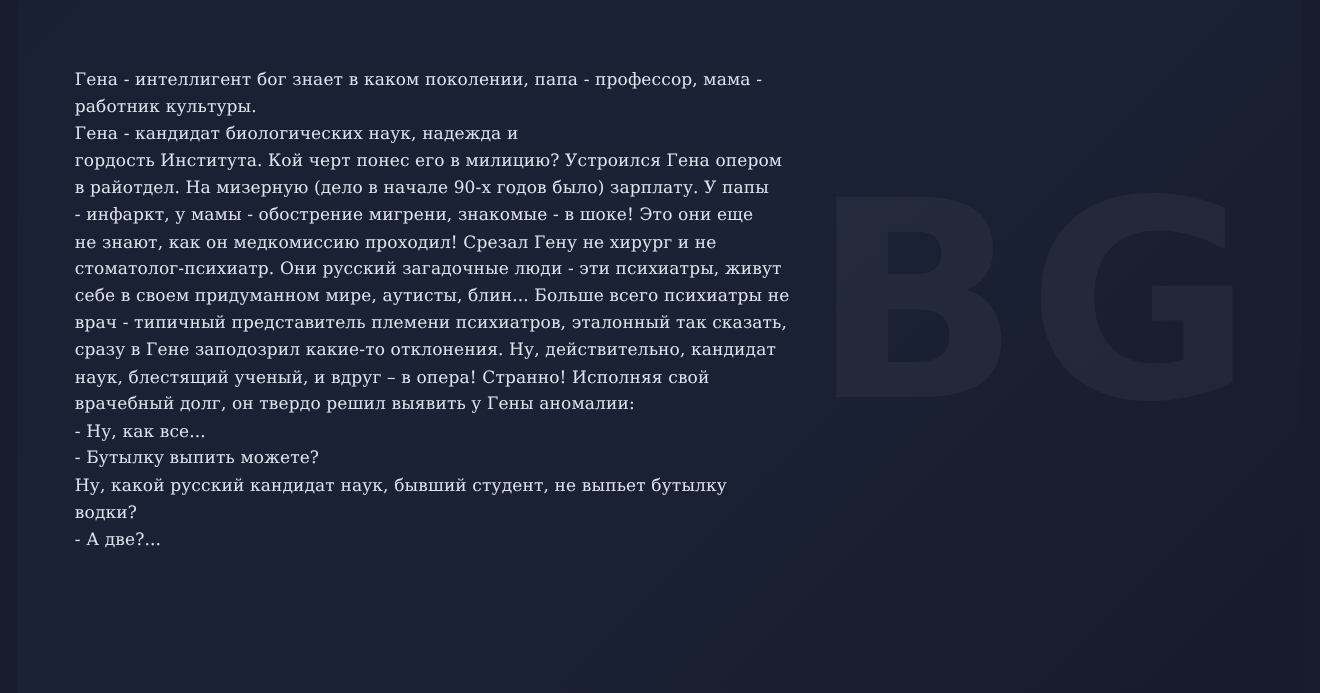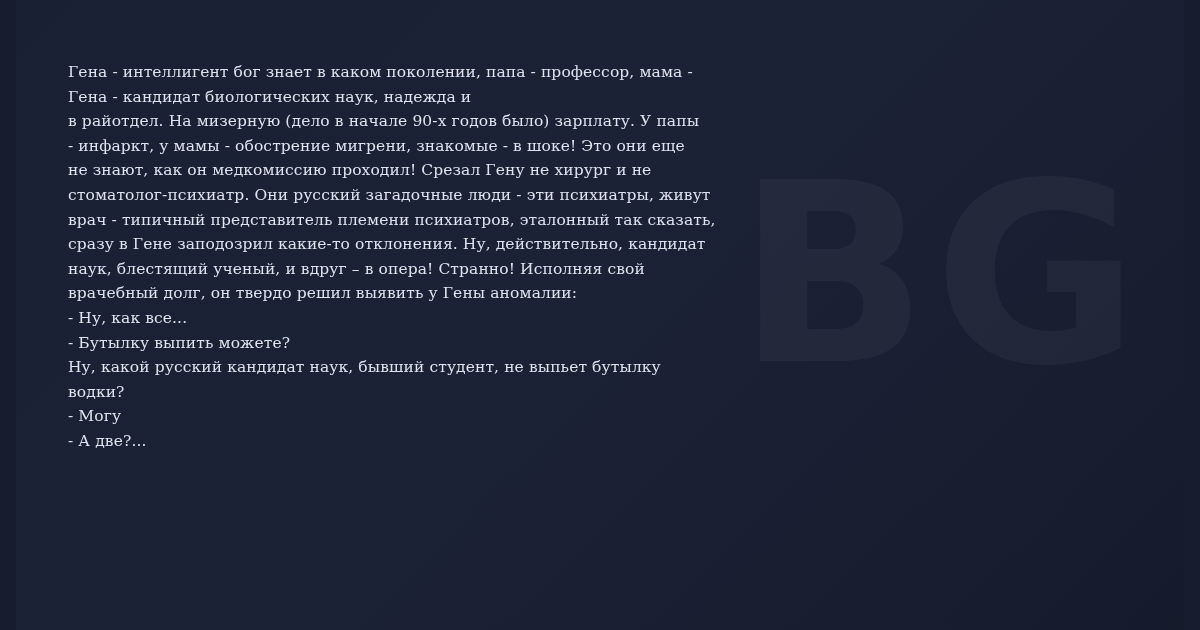--- a/index.html
+++ b/index.html
@@ -68,30 +68,32 @@
 
 <div class="page">
 
   <div class="edge-left"></div>
   <div class="edge-right"></div>
 
   <div class="watermark">BG</div>
 
   <div class="content">
     <p>Гена - интеллигент бог знает в каком поколении, папа - профессор, мама -</p>
+    <p>работник культуры.</p>
     <p>Гена - кандидат биологических наук, надежда и</p>
+    <p>гордость Института. Кой черт понес его в милицию? Устроился Гена опером</p>
     <p>в райотдел. На мизерную (дело в начале 90-х годов было) зарплату. У папы</p>
     <p>- инфаркт, у мамы - обострение мигрени, знакомые - в шоке! Это они еще</p>
     <p>не знают, как он медкомиссию проходил! Срезал Гену не хирург и не</p>
     <p>стоматолог-психиатр. Они русский загадочные люди - эти психиатры, живут</p>
+    <p>себе в своем придуманном мире, аутисты, блин... Больше всего психиатры не</p>
     <p>врач - типичный представитель племени психиатров, эталонный так сказать,</p>
     <p>сразу в Гене заподозрил какие-то отклонения. Ну, действительно, кандидат</p>
     <p>наук, блестящий ученый, и вдруг – в опера! Странно! Исполняя свой</p>
     <p>врачебный долг, он твердо решил выявить у Гены аномалии:</p>
     <p>- Ну, как все...</p>
     <p>- Бутылку выпить можете?</p>
     <p>Ну, какой русский кандидат наук, бывший студент, не выпьет бутылку</p>
     <p>водки?</p>
-    <p>- Могу</p>
     <p>- А две?...</p>
   </div>
 
 </div>
 
 </body></html>

